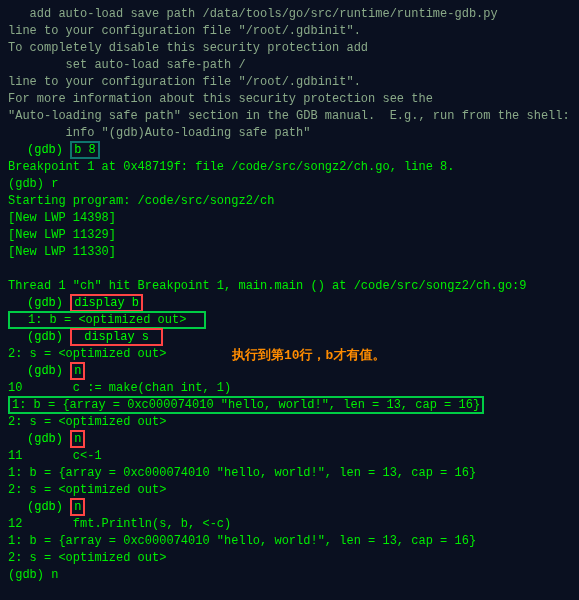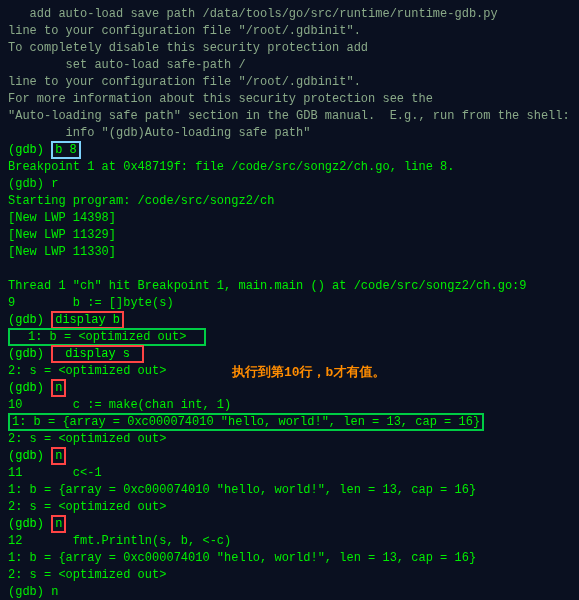--- a/index.html
+++ b/index.html
@@ -30,20 +30,21 @@
       display: block;
     }
     .line-gray {
       color: #8aaa88;
     }
     .line-green {
       color: #00ee00;
     }
     .prompt {
       color: #00ff00;
+      margin-left: 19px;
     }
     .annotation {
       color: #ff8c00;
       font-weight: bold;
       position: absolute;
       font-size: 13px;
     }
   </style>
 </head>
 <body>
@@ -52,32 +53,31 @@
 
   <span class="line line-gray">   add auto-load save path /data/tools/go/src/runtime/runtime-gdb.py</span>
   <span class="line line-gray">line to your configuration file "/root/.gdbinit".</span>
   <span class="line line-gray">To completely disable this security protection add</span>
   <span class="line line-gray">        set auto-load safe-path /</span>
   <span class="line line-gray">line to your configuration file "/root/.gdbinit".</span>
   <span class="line line-gray">For more information about this security protection see the</span>
   <span class="line line-gray">"Auto-loading safe path" section in the GDB manual.  E.g., run from the shell:</span>
   <span class="line line-gray">        info "(gdb)Auto-loading safe path"</span>
 
-  <span class="line line-green"><span class="prompt">(gdb)</span> <span style="border:2px solid #7dd3fc; padding:0 2px; color:#00ff00;">b 8</span></span>
+  <span class="line line-green"><span class="prompt">(gdb)</span> <span style="border:2px solid #0f766e; padding:0 2px; color:#00ff00;">b 8</span></span>
 
   <span class="line line-green">Breakpoint 1 at 0x48719f: file /code/src/songz2/ch.go, line 8.</span>
   <span class="line line-green">(gdb) r</span>
   <span class="line line-green">Starting program: /code/src/songz2/ch</span>
   <span class="line line-green">[New LWP 14398]</span>
   <span class="line line-green">[New LWP 11329]</span>
   <span class="line line-green">[New LWP 11330]</span>
   <span class="line">&nbsp;</span>
 
   <span class="line line-green">Thread 1 "ch" hit Breakpoint 1, main.main () at /code/src/songz2/ch.go:9</span>
-  <span class="line line-green">9        b := []byte(s)</span>
 
   <span class="line line-green"><span class="prompt">(gdb)</span> <span style="border:2px solid #ff4444; padding:0 2px; color:#00ff00;text-align:center;">display b</span></span>
 
   <span class="line line-green"><span style="border:2px solid #00cc44; padding:0 18px;">1: b = &lt;optimized out&gt;</span></span>
 
   <span class="line line-green"><span class="prompt">(gdb)</span> <span style="border:2px solid #ff4444; padding:0 12px; color:#00ff00;">display s</span></span>
 
   <span class="line line-green">2: s = &lt;optimized out&gt;</span>
 
   <div style="position:relative;">

